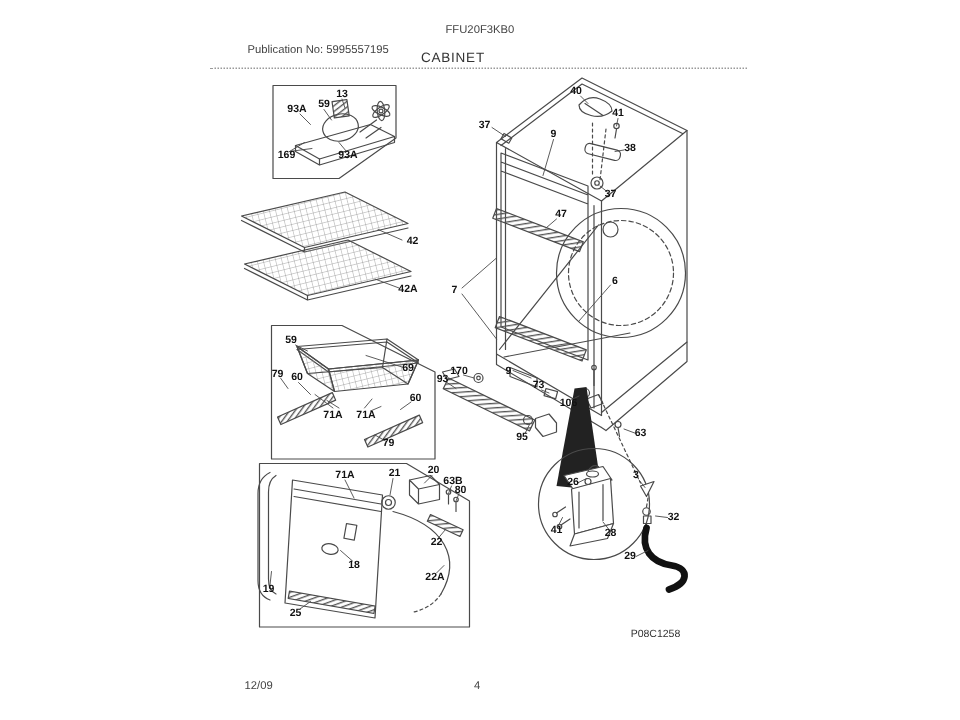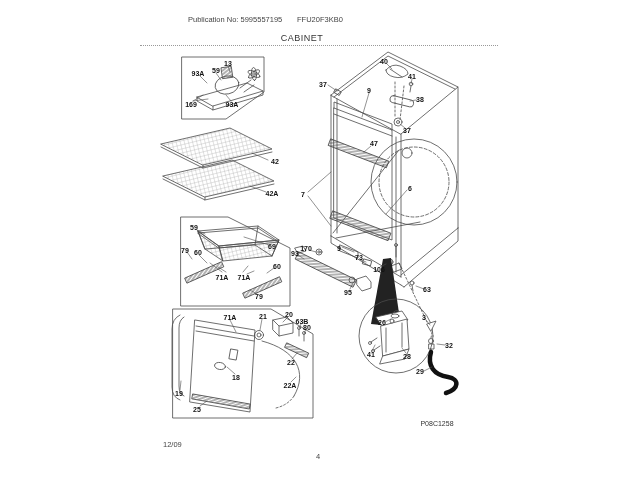--- a/index.html
+++ b/index.html
@@ -1,25 +1,25 @@
 <!DOCTYPE html>
 <html><head>
 <meta charset="utf-8">
 <style>
   html,body { margin:0; padding:0; }
   body {
     width:640px; height:480px; background:#ffffff; position:relative;
     font-family:"Liberation Sans", sans-serif; overflow:hidden; color:#333;
   }
   .hdr-text { position:absolute; font-size:7.5px; color:#444; white-space:nowrap; }
-  #pub-no    { left:165px; top:15px;margin-left:23px; }
+  #pub-no    { left:165px; top:28px; }
   #model-no  { left:297px; top:15px; }
   #section-title { left:302px; top:33px; transform:translateX(-50%); font-size:9px; letter-spacing:0.5px; color:#333; }
   #header-rule { position:absolute; top:45px; left:140px; width:358px; border-top:1px dotted #999; }
-  #footer-date { left:163px; top:440px; }
+  #footer-date { left:163px; top:452px; }
   #footer-page { left:316px; top:452px; }
   #diagram-code { position:absolute; left:437px; top:423px; transform:translate(-50%,-50%); font-size:7px; color:#333; white-space:nowrap; }
   #diagram-art { position:absolute; left:0; top:0; }
   #labels-layer { position:absolute; left:0; top:0; width:640px; height:480px; pointer-events:none; }
   .part-label {
     position:absolute; transform:translate(-50%,-50%);
     font-size:7px; font-weight:bold; color:#111; white-space:nowrap; line-height:1;
   }
 </style>
 </head>

